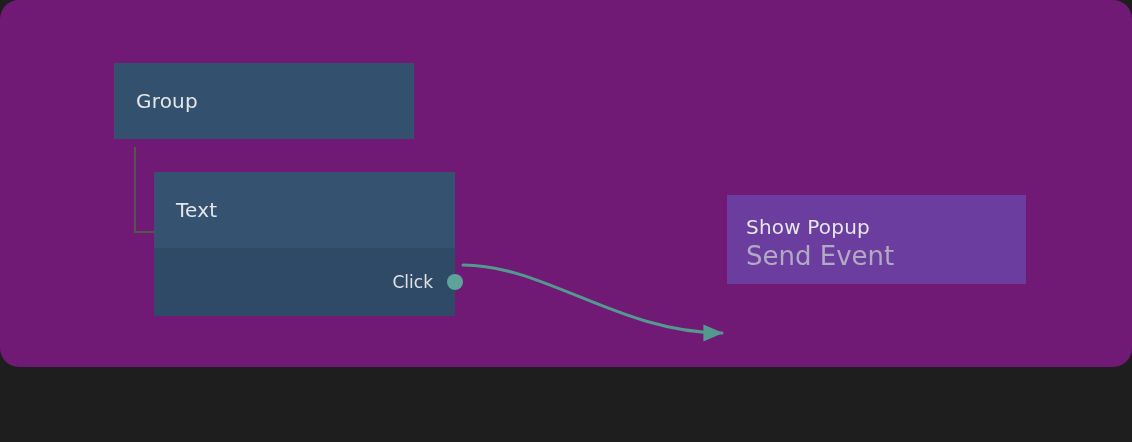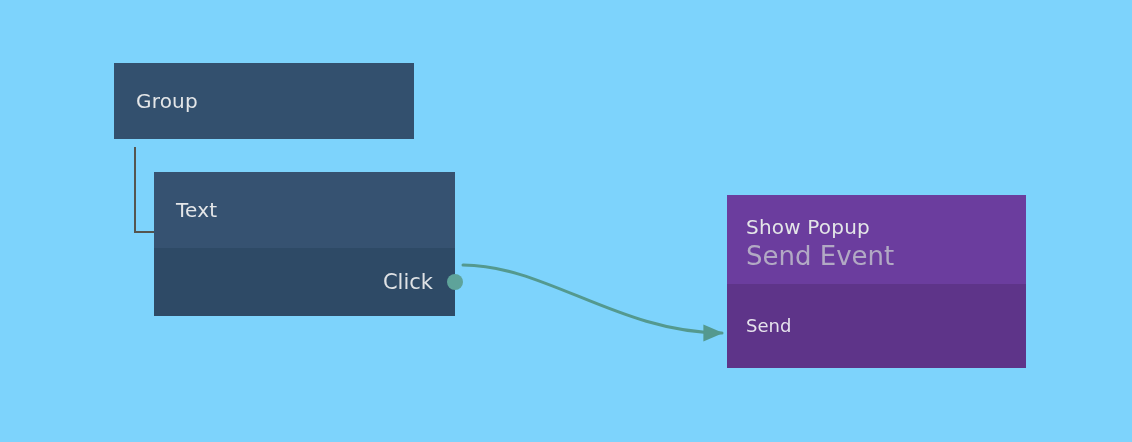--- a/index.html
+++ b/index.html
@@ -11,22 +11,23 @@
     width: 1132px;
     height: 442px;
     overflow: hidden;
     font-family: "DejaVu Sans", "Liberation Sans", sans-serif;
     -webkit-font-smoothing: antialiased;
   }
 
   #canvas {
     position: relative;
     width: 1132px;
-    height: 442px;
-    background: #7dd3fc;
+    height: 367px;
+    background: #701a75;
+    border-radius: 19px;
   }
 
   
   #edge-layer {
     position: absolute;
     left: 0;
     top: 0;
     width: 1132px;
     height: 442px;
     pointer-events: none;
@@ -98,21 +99,21 @@
     height: 68px;
     background: #2e4a66;
     display: flex;
     align-items: center;
     justify-content: flex-end;
     padding-right: 22px;
   }
 
   .port-label {
     color: #dfe2e5;
-    font-size: 21px;
+    font-size: 17px;
     line-height: 20px;
     white-space: nowrap;
   }
 
   
   .port-dot {
     position: absolute;
     width: 16px;
     height: 16px;
     border-radius: 50%;
@@ -188,18 +189,15 @@
       <span class="port-label">Click</span>
       <span class="port-dot" id="port-click"></span>
     </div>
   </div>
 
   <div class="node" id="node-show-popup">
     <div class="node-header">
       <div class="node-title">Show Popup</div>
       <div class="node-subtitle">Send Event</div>
     </div>
-    <div class="node-body">
-      <span class="port-label">Send</span>
-    </div>
   </div>
 
 </div>
 
 </body></html>

